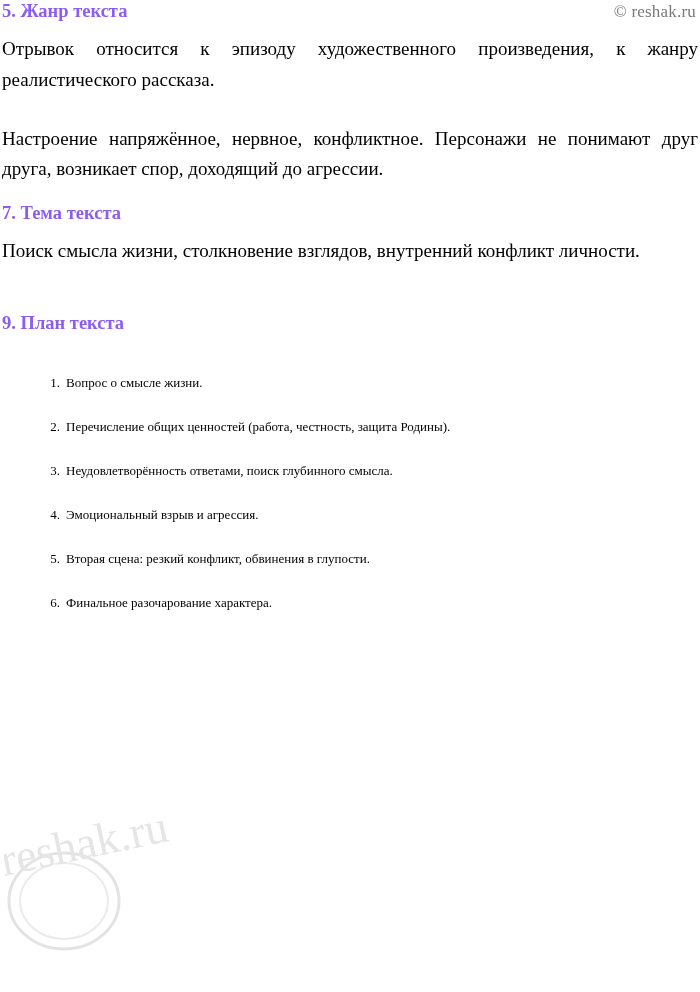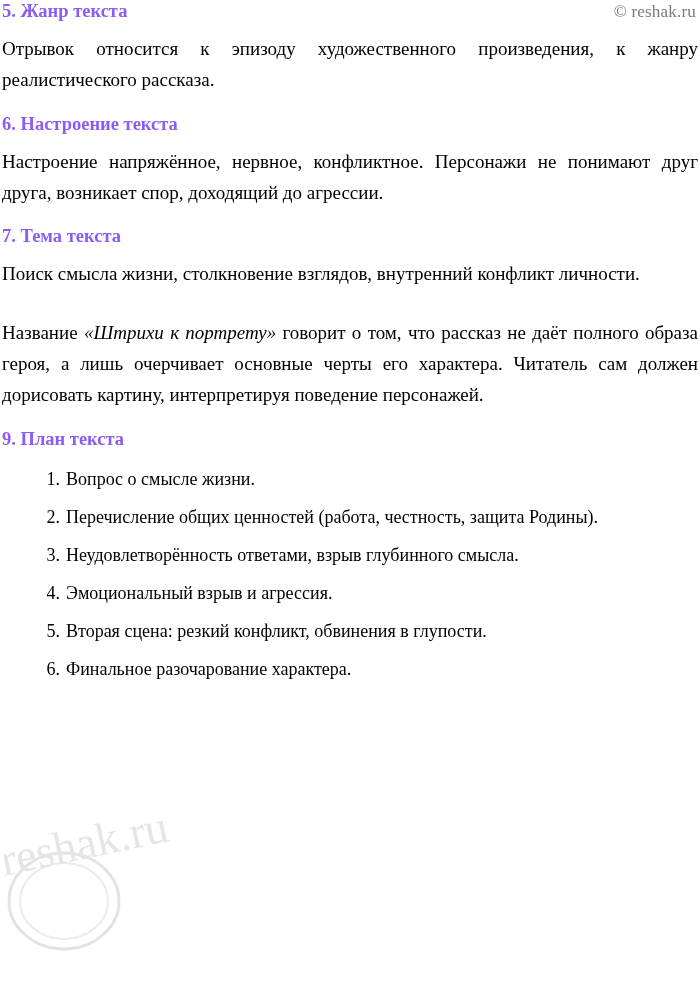--- a/index.html
+++ b/index.html
@@ -75,25 +75,26 @@
   ol.plan {
     margin: 0;
     padding: 0 0 0 34px;
     list-style: none;
     counter-reset: planitem;
   }
   ol.plan li {
     counter-increment: planitem;
     position: relative;
     font-family: "Liberation Serif", serif;
-    font-size: 18px;
+    font-size: 13px;
     line-height: 1.62;
     text-align: justify;
     padding-left: 30px;
     margin-bottom: 9px;
+    margin-top: 23px;
   }
   ol.plan li:before {
     content: counter(planitem) ".";
     position: absolute;
     left: 0;
     width: 24px;
     text-align: right;
   }
   em {
     font-style: italic;
@@ -117,42 +118,40 @@
       <text x="0" y="70" font-family="Liberation Serif, serif" font-size="46" fill="#cccccc" transform="rotate(-12 0 70)">reshak.ru</text>
     </svg>
   </div>
 
   <h2 class="section title-first">5. Жанр текста</h2>
   <div class="spacer-1"></div>
   <p class="para">Отрывок относится к эпизоду художественного произведения, к жанру реалистического рассказа.</p>
 
   <div class="spacer-2"></div>
 
-  <h2 class="section">6. Настроение текста</h2>
   <div class="spacer-1"></div>
   <p class="para">Настроение напряжённое, нервное, конфликтное. Персонажи не понимают друг друга, возникает спор, доходящий до агрессии.</p>
 
   <div class="spacer-2"></div>
 
   <h2 class="section">7. Тема текста</h2>
   <div class="spacer-1"></div>
   <p class="para">Поиск смысла жизни, столкновение взглядов, внутренний конфликт личности.</p>
 
   <div class="spacer-2"></div>
 
   <div class="spacer-1"></div>
-  <p class="para"><span>Название </span><em>«Штрихи к портрету»</em><span> говорит о том, что рассказ не даёт полного образа героя, а лишь очерчивает основные черты его характера. Читатель сам должен дорисовать картину, интерпретируя поведение персонажей.</span></p>
 
   <div class="spacer-2"></div>
 
   <h2 class="section">9. План текста</h2>
   <div class="spacer-3"></div>
 
   <ol class="plan">
     <li>Вопрос о смысле жизни.</li>
     <li>Перечисление общих ценностей (работа, честность, защита Родины).</li>
-    <li>Неудовлетворённость ответами, взрыв глубинного смысла.</li>
+    <li>Неудовлетворённость ответами, поиск глубинного смысла.</li>
     <li>Эмоциональный взрыв и агрессия.</li>
     <li>Вторая сцена: резкий конфликт, обвинения в глупости.</li>
     <li>Финальное разочарование характера.</li>
   </ol>
 
 </div>
 
 </body></html>

